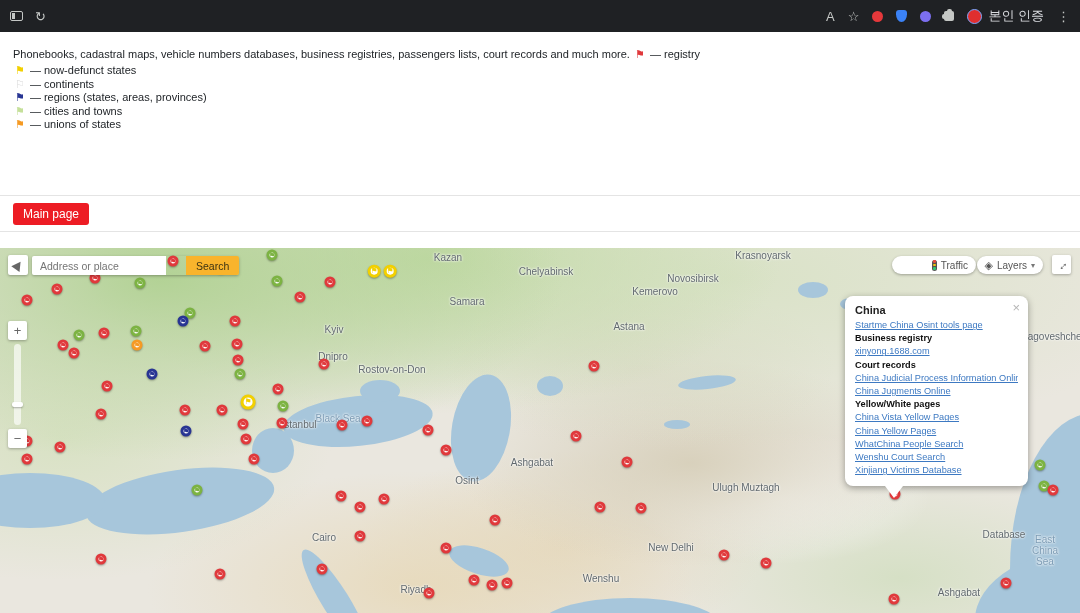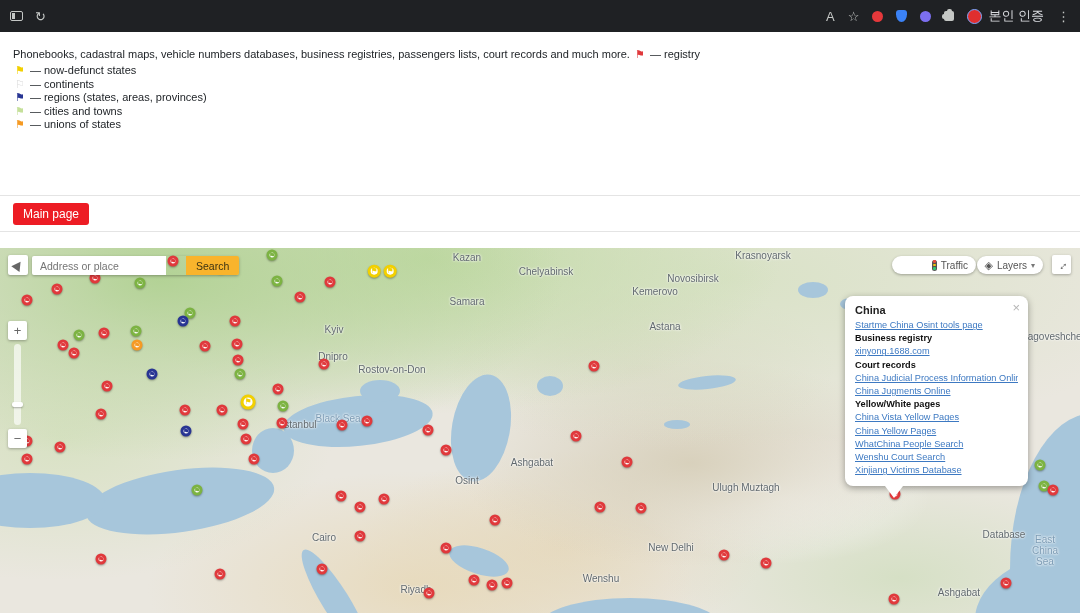--- a/index.html
+++ b/index.html
@@ -206,27 +206,27 @@
   <div class="water" style="left:448px;top:300px;width:62px;height:26px;transform:rotate(18deg)"></div>
   <div class="water" style="left:540px;top:350px;width:180px;height:55px"></div>
   <div class="water" style="left:678px;top:128px;width:58px;height:13px;transform:rotate(-6deg)"></div>
   <div class="water" style="left:664px;top:172px;width:26px;height:9px"></div>
   <div class="water" style="left:798px;top:34px;width:30px;height:16px"></div>
   <div class="water" style="left:840px;top:50px;width:20px;height:12px"></div>
   <div class="water" style="left:1010px;top:165px;width:140px;height:260px;border-radius:60% 0 0 40%"></div>
   <div class="water" style="left:975px;top:300px;width:200px;height:120px;border-radius:60% 0 0 20%"></div>
 
   <div>
-      <div class="map-label" style="left: 448px; top: 9px; margin-left: 19px;">Kazan</div>
+      <div class="map-label" style="left: 448px; top: 9px;">Kazan</div>
       <div class="map-label" style="left: 546px; top: 23px;">Chelyabinsk</div>
       <div class="map-label" style="left: 693px; top: 30px;">Novosibirsk</div>
       <div class="map-label" style="left: 655px; top: 43px;">Kemerovo</div>
       <div class="map-label" style="left: 763px; top: 7px;">Krasnoyarsk</div>
       <div class="map-label" style="left: 467px; top: 53px;">Samara</div>
-      <div class="map-label" style="left: 629px; top: 78px; margin-left: 36px;">Astana</div>
+      <div class="map-label" style="left: 629px; top: 78px;">Astana</div>
       <div class="map-label" style="left: 334px; top: 81px;">Kyiv</div>
       <div class="map-label" style="left: 333px; top: 108px;">Dnipro</div>
       <div class="map-label" style="left: 392px; top: 121px;">Rostov-on-Don</div>
       <div class="map-label water-label" style="left: 338px; top: 170px;">Black Sea</div>
       <div class="map-label" style="left: 299px; top: 176px;">Istanbul</div>
       <div class="map-label" style="left: 532px; top: 214px;">Ashgabat</div>
       <div class="map-label" style="left: 467px; top: 232px;">Osint</div>
       <div class="map-label" style="left: 324px; top: 289px;">Cairo</div>
       <div class="map-label" style="left: 416px; top: 341px;">Riyadh</div>
       <div class="map-label" style="left: 601px; top: 330px;">Wenshu</div>

